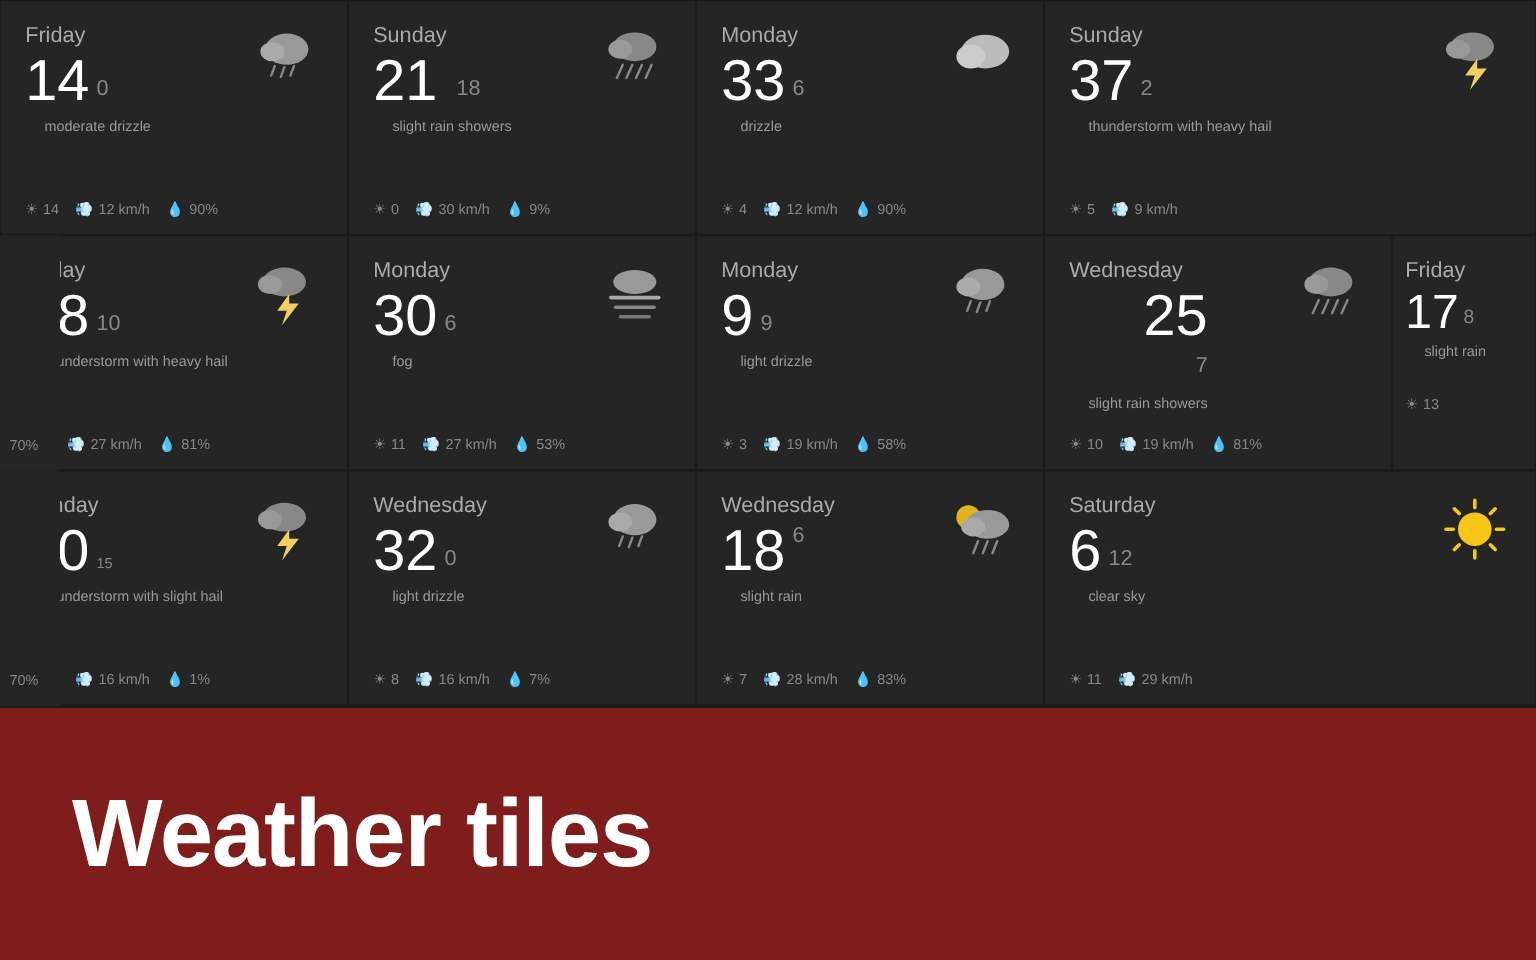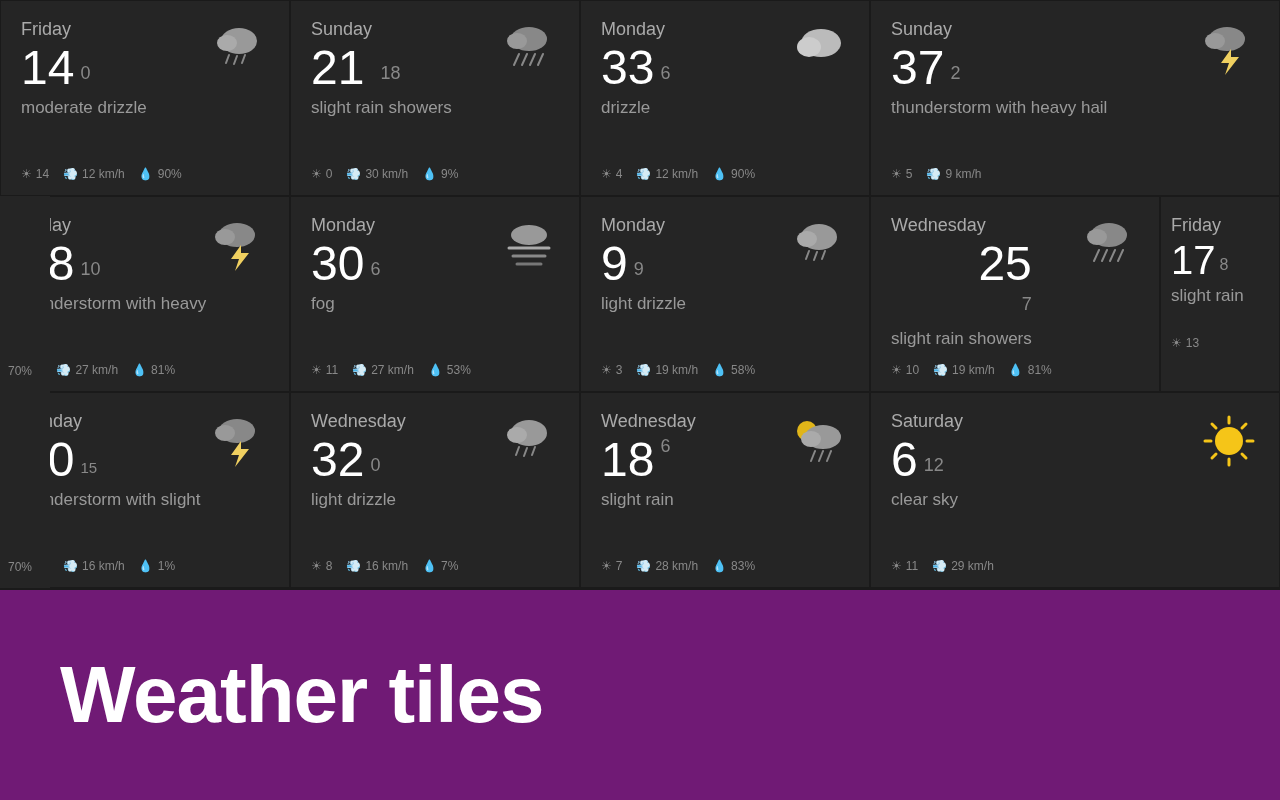--- a/index.html
+++ b/index.html
@@ -38,23 +38,24 @@
     }
 
     .tile-temp {
       font-size: 48px;
       font-weight: 300;
       line-height: 1;
       color: #fff;
     }
 
     .tile-desc {
-      font-size: 17px;
+      font-size: 12px;
       color: #999;
       margin-top: 6px;
+      margin-left: 16px;
     }
 
     .tile-icon {
       font-size: 52px;
       line-height: 1;
       display: flex;
       align-items: center;
       justify-content: center;
     }
 
@@ -370,21 +371,21 @@
         </span>
       </div>
     </div>
 
     <div class="tile">
       <div class="tile-top">
         <div>
           <div class="tile-day">Sunday</div>
           <div style="display:flex;align-items:flex-end;gap:6px;">
             <span class="tile-temp">30</span>
-            <span style="font-size:15px;color:#888;margin-bottom:8px;">15</span>
+            <span style="font-size:12px;color:#888;margin-bottom:8px;">15</span>
           </div>
           <div class="tile-desc">thunderstorm with slight hail</div>
         </div>
         <div class="tile-icon">
           <svg class="wi" viewBox="0 0 60 60" fill="none">
             <ellipse cx="28" cy="20" rx="18" ry="12" fill="#888"></ellipse>
             <ellipse cx="16" cy="22" rx="10" ry="8" fill="#999"></ellipse>
             <polygon points="32,30 22,44 30,44 26,56 40,38 32,38" fill="#f0d060"></polygon>
           </svg>
         </div>
@@ -533,17 +534,17 @@
   </div>
 
   <div style="position:absolute; top:196px; left:0; width:50px; height:196px; background:#252525; border-right:none;">
     <div style="position:absolute; bottom:14px; left:8px; font-size:12px; color:#888;">70%</div>
   </div>
 
   <div style="position:absolute; top:392px; left:0; width:50px; height:196px; background:#252525;">
     <div style="position:absolute; bottom:14px; left:8px; font-size:12px; color:#888;">70%</div>
   </div>
 
-  <div style="position:absolute; bottom:0; left:0; right:0; height:210px; background:#701a75; display:flex; align-items:center; padding:0 60px;">
+  <div style="position:absolute; bottom:0; left:0; right:0; height:210px; background:#7f1d1d; display:flex; align-items:center; padding:0 60px;">
     <span class="title-text">Weather tiles</span>
   </div>
 
 </div>
 
 </body></html>

